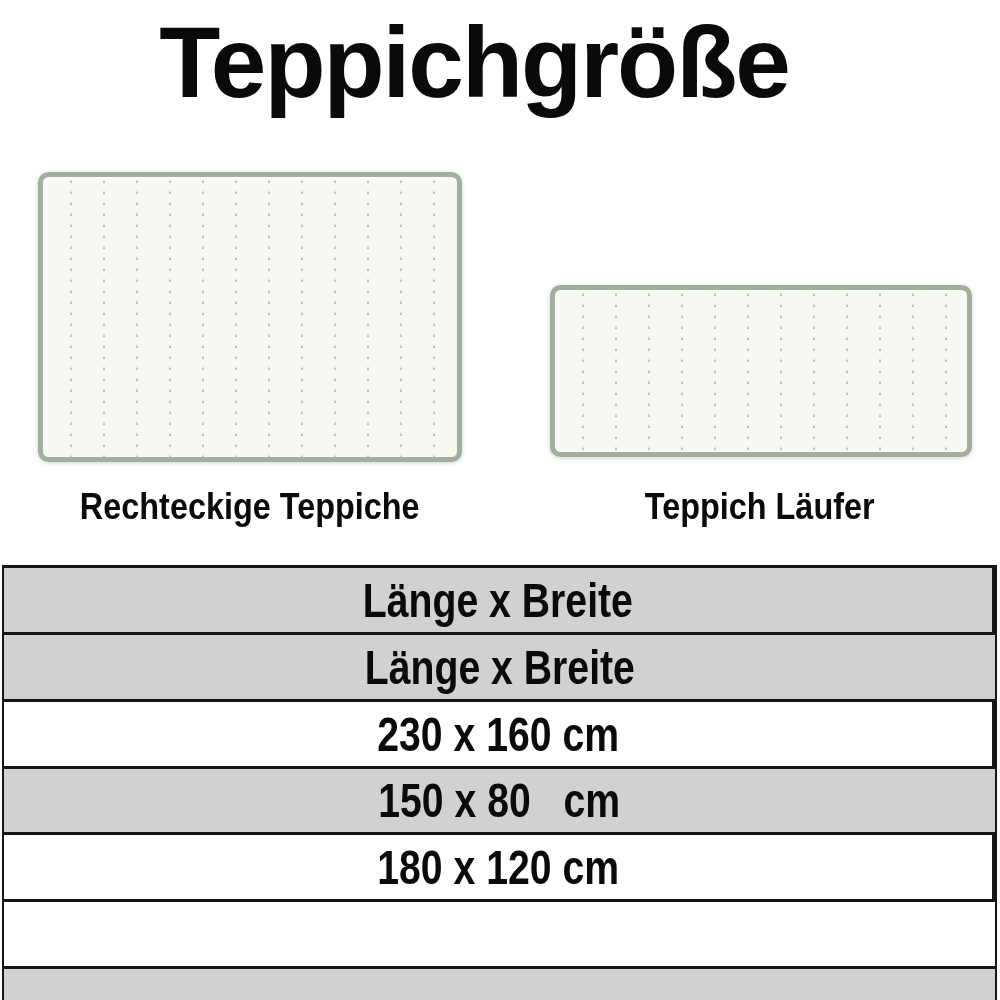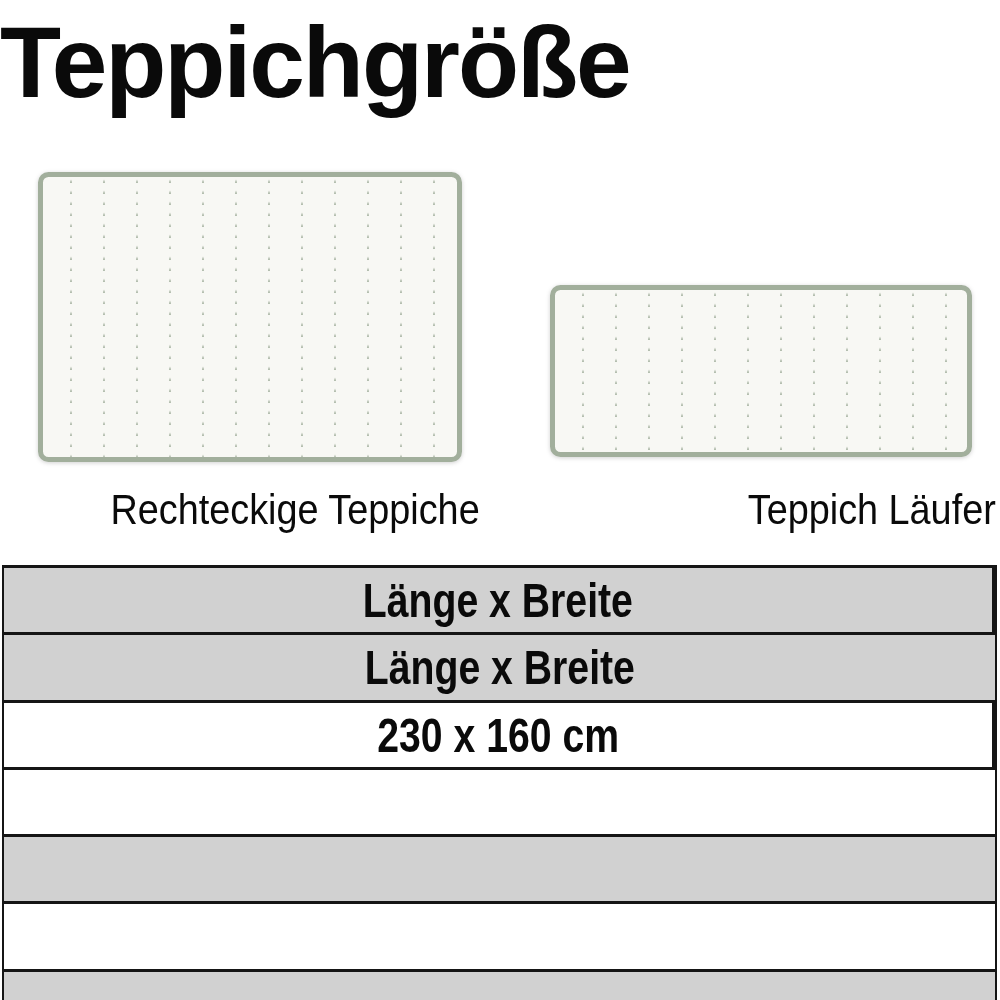--- a/index.html
+++ b/index.html
@@ -12,39 +12,40 @@
     font-family: "Liberation Sans", sans-serif;
     color: #0a0a0a;
   }
 
   
   .title {
     position: absolute;
     top: 10px;
     left: 0;
     width: 948px;
+    text-align: center;
     font-size: 100px;
     font-weight: 700;
     letter-spacing: -2px;
     line-height: 1.05;
   }
 
   
   .rug-wrap { position: absolute; line-height: 0; }
   .rug-wrap svg { filter: drop-shadow(0 1px 2px rgba(0,0,0,0.18)); }
   .rug-rect-wrap   { left: 38px;  top: 172px; }
   .rug-runner-wrap { left: 550px; top: 285px; }
 
   
   .section-label {
     position: absolute;
     top: 486px;
-    font-size: 42px;
-    font-weight: 400;
-    text-align: right;
+    font-size: 36px;
+    font-weight: 700;
+    text-align: center;
     white-space: nowrap;
   }
   .label-left  { left: 0;     width: 500px; }
   .label-right { left: 510px; width: 500px; }
   .condense90 { display: inline-block; transform: scaleX(0.90); transform-origin: center; }
 
   
   .size-table {
     position: absolute;
     left: 2px;
@@ -131,21 +132,27 @@
       <span class="condense">Länge x Breite</span>
     </div>
     <div class="cell gray">
       <span class="condense">Länge x Breite</span>
     </div>
 
     <div class="cell col-left white">
       <span class="condense">230 x 160 cm</span>
     </div>
 
+    <div class="cell gray">
+      <span class="condense">150 x 80   cm</span>
+    </div>
 
+    <div class="cell col-left white">
+      <span class="condense">180 x 120 cm</span>
+    </div>
     <div class="cell white">
       <span class="condense"></span>
     </div>
 
     <div class="cell gray">
       <span class="condense"></span>
     </div>
 
     <div class="cell white">
       <span class="condense"></span>

